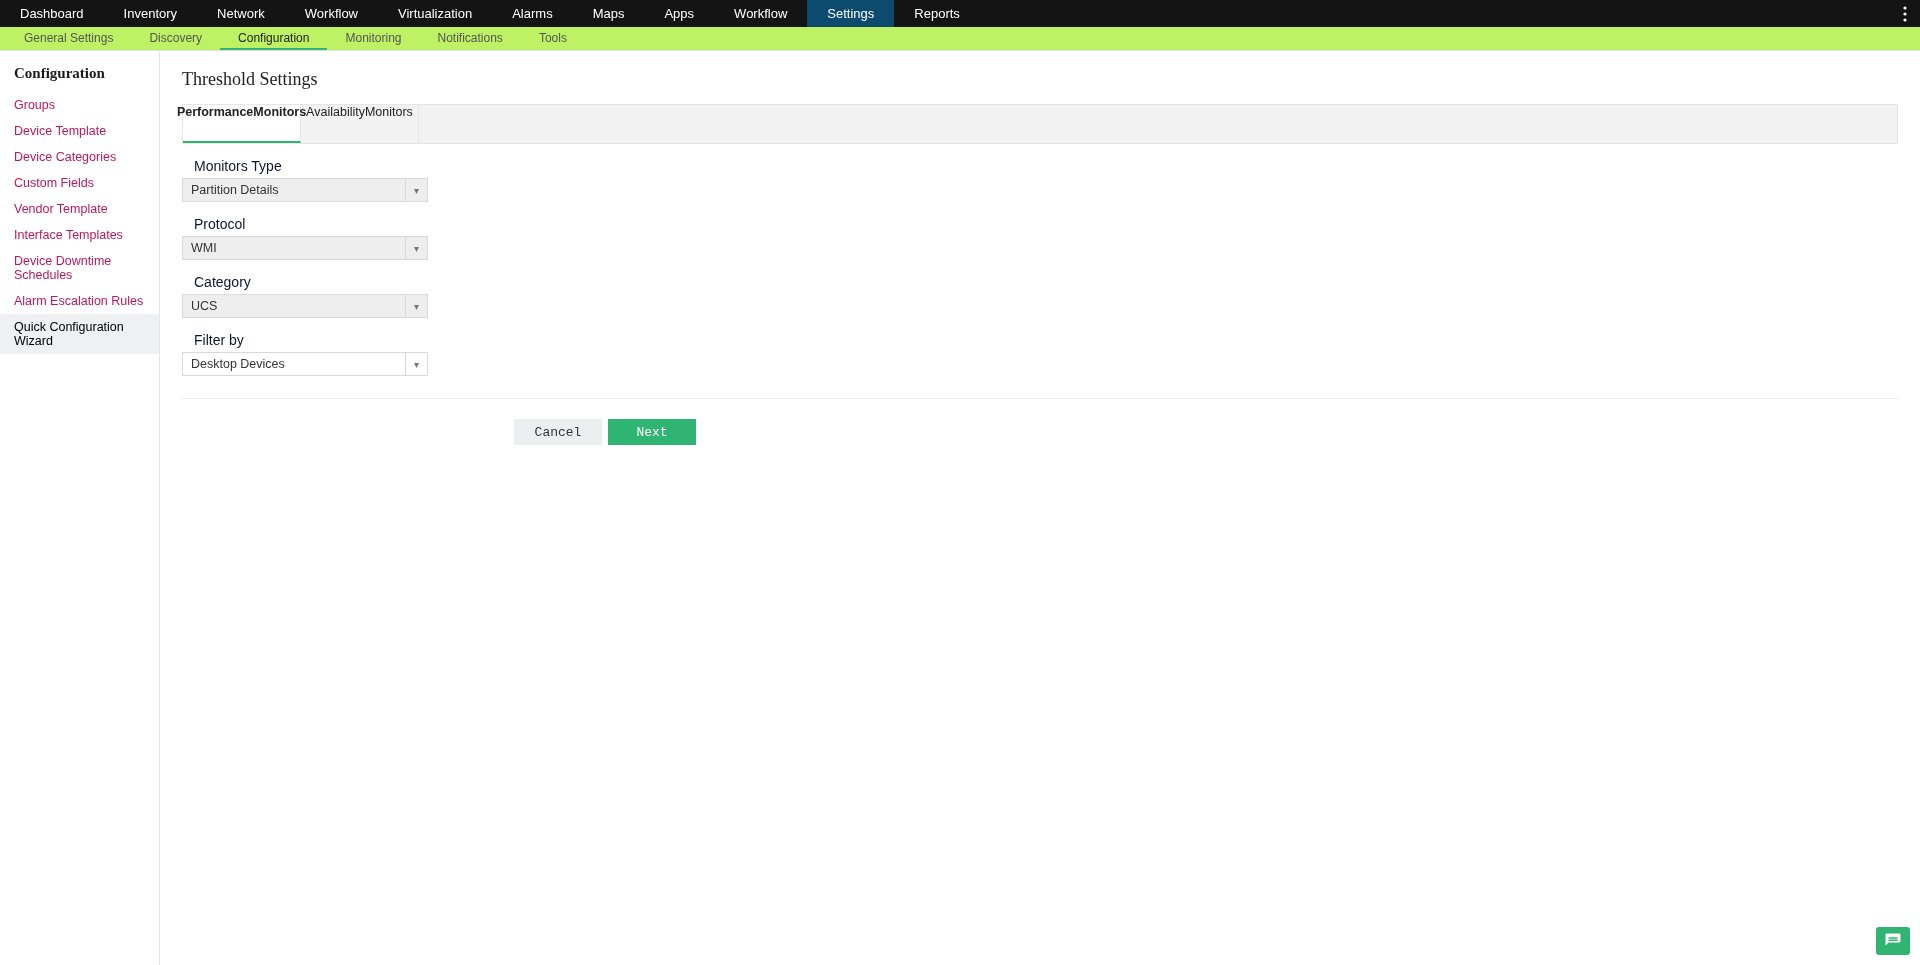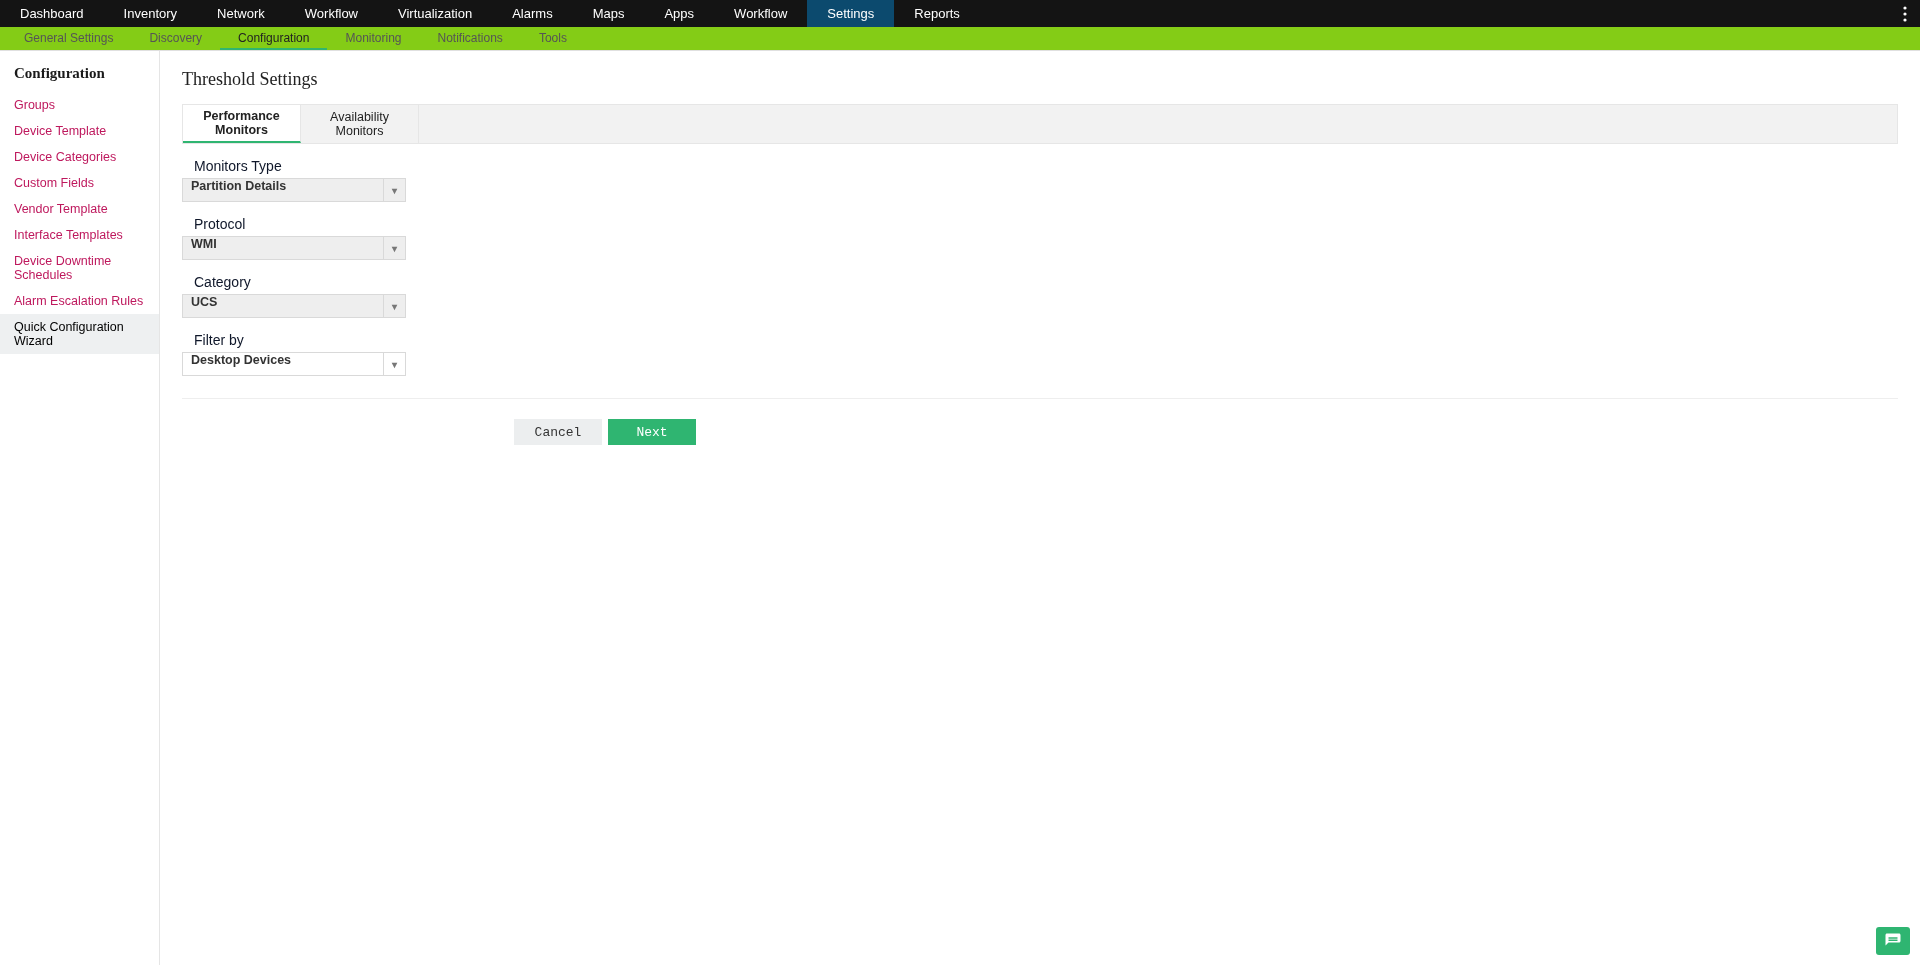--- a/index.html
+++ b/index.html
@@ -4,40 +4,40 @@
 <style>
   * { box-sizing: border-box; margin: 0; padding: 0; }
   html, body { width: 100%; height: 100%; font-family: "Segoe UI", Arial, sans-serif; font-size: 13px; color: #333; background:#fff;}
   
   .topnav { background:#141414; height:27px; display:flex; align-items:stretch; }
   .topnav .nav-item { color:#fff; padding:0 20px; display:flex; align-items:center; cursor:pointer; font-size:13px;}
   .topnav .nav-item.active { background:#0c4a6e; }
   .topnav .spacer { flex:1; }
   .topnav .menu-icon { width:30px; display:flex; align-items:center; justify-content:center; color:#fff; cursor:pointer;}
   
-  .subnav { background:#84cc16; border-bottom:1px solid #e0e0e0; height:24px; display:flex; align-items:stretch; padding-left:6px;}
+  .subnav { background:#bef264; border-bottom:1px solid #e0e0e0; height:24px; display:flex; align-items:stretch; padding-left:6px;}
   .subnav .sub-item { color:#555; padding:0 18px; display:flex; align-items:center; cursor:pointer; font-size:12px; border-bottom:2px solid transparent;}
   .subnav .sub-item.active { color:#222; border-bottom:2px solid #2fb571;}
   
   .main-area { display:flex; height:calc(100% - 51px); }
   .sidebar { width:160px; border-right:1px solid #e5e5e5; padding:14px 0 0 0;}
   .sidebar h2 { font-size:15px; font-weight:700; color:#1a1a1a; padding:0 14px 10px 14px; font-family: Georgia, "Times New Roman", serif;}
   .sidebar .sb-item { padding:6px 14px; font-size:12.5px; color:#be185d; cursor:pointer;}
   .sidebar .sb-item.active { background:#eef0f1; color:#000;}
   .content { flex:1; padding:18px 22px 0 22px; position:relative;}
   .page-title { font-size:18px; font-weight:400; color:#222; margin-bottom:14px; font-family: Georgia, "Times New Roman", serif;}
   
   .tabs-row { background:#f2f2f2; border:1px solid #e6e6e6; display:flex; height:40px;}
-  .tab { width:118px; text-align:center; font-size:12.5px; color:#222; display:flex; flex-direction:column; justify-content:center; cursor:pointer; border-right:1px solid #e6e6e6; line-height:1.15;}
+  .tab { width:118px; text-align:center; font-size:12.5px; color:#222; display:flex; flex-direction:row; justify-content:center; cursor:pointer; border-right:1px solid #e6e6e6; line-height:1.15;}
   .tab.active { background:#fff; border-bottom:2px solid #2fb571; font-weight:600;}
   
   .form-area { padding-top:14px; width:100%;}
   .form-group { margin-bottom:14px;}
   .form-label { font-size:14px; color:#0f172a; margin-bottom:4px; display:block;margin-left:12px;}
-  .select-box { width:224px; height:24px; border:1px solid #d9d9d9; background:#eeeeee; display:flex; position:relative; cursor:pointer;font-weight:bold;}
+  .select-box { width:246px; height:24px; border:1px solid #d9d9d9; background:#eeeeee; display:flex; align-items:center; position:relative; cursor:pointer;}
   .select-box.light { background:#fff; }
   .select-value { flex:1; padding:0 8px; font-size:12.5px; color:#333;}
   .select-caret { width:22px; height:100%; border-left:1px solid #d9d9d9; display:flex; align-items:center; justify-content:center; color:#777; font-size:10px;}
   .divider { border-top:1px solid #eee; margin:22px 0 20px 0; width:100%;}
   .btn-row { display:flex; gap:6px; justify-content:flex-start; padding-left:332px;}
   .btn { width:88px; height:26px; border:none; font-size:13px; cursor:pointer; display:flex; align-items:center; justify-content:center;font-family:Liberation Mono, monospace;}
   .btn-cancel { background:#eceeef; color:#333;}
   .btn-next { background:#2fb571; color:#fff;}
   
   .help-fab { position:fixed; right:10px; bottom:10px; width:34px; height:28px; background:#2fb571; border-radius:3px; display:flex; align-items:center; justify-content:center; cursor:pointer;}

